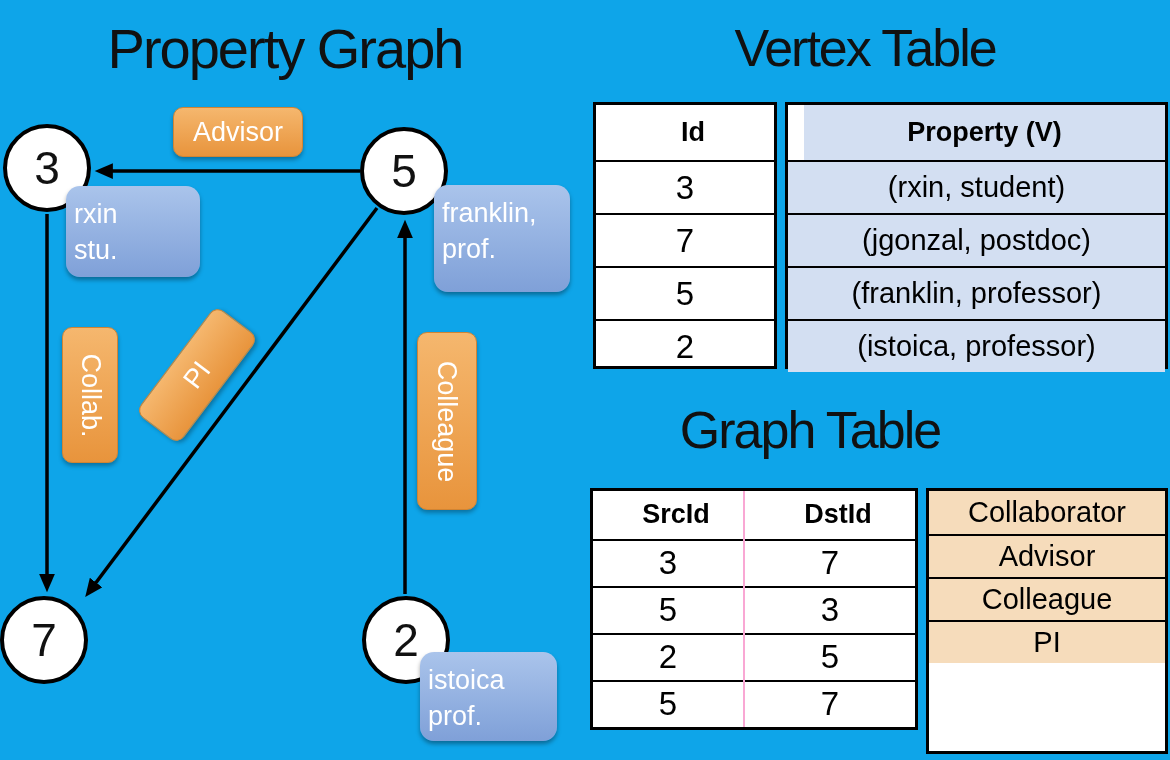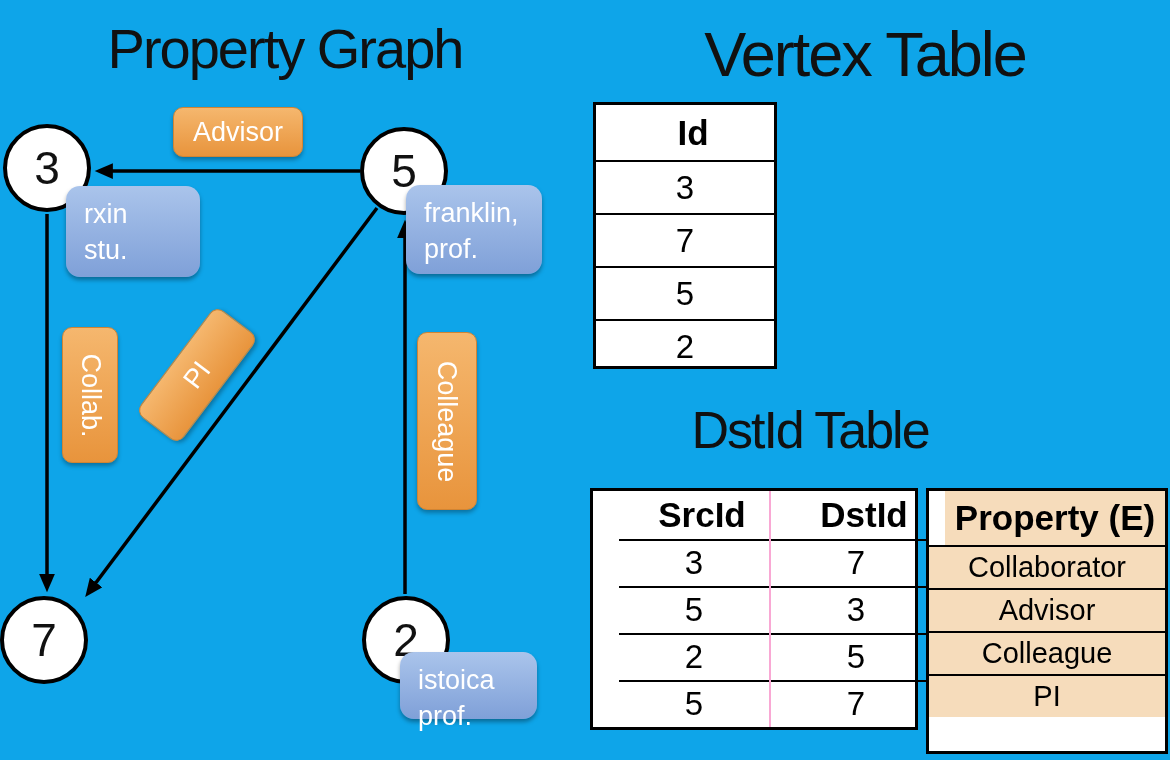--- a/index.html
+++ b/index.html
@@ -8,70 +8,70 @@
     --vcell-bg:#d3dff2; --ecell-bg:#f6dcbb; --ink:#000000;
   }
   *{margin:0;padding:0;box-sizing:border-box;}
   html,body{background:#ffffff;}
   body{font-family:"Liberation Sans","DejaVu Sans",sans-serif;color:var(--ink);}
   #app{position:relative;width:1170px;height:760px;overflow:hidden;background:#0ea5e9;}
 
   
   .big-title{position:absolute;font-weight:400;letter-spacing:-2px;color:#111;white-space:nowrap;}
   #graph-title{left:0;top:16px;width:570px;text-align:center;font-size:56px;}
-  #vertex-title{left:580px;top:18px;width:570px;text-align:center;font-size:63px;}
+  #vertex-title{left:580px;top:18px;width:570px;text-align:center;font-size:52px;}
   #edge-title{left:580px;top:400px;width:460px;text-align:center;font-size:52px;}
 
   
   #edges-svg{position:absolute;left:0;top:0;z-index:1;}
   .node{position:absolute;width:88px;height:88px;border:4px solid #000;border-radius:50%;
         background:#fff;display:flex;align-items:center;justify-content:center;
         font-size:46px;color:#111;z-index:2;}
   #node-3{left:3px;top:124px;}
   #node-5{left:360px;top:127px;}
   #node-7{left:0px;top:596px;}
   #node-2{left:362px;top:596px;}
 
   .vbox{position:absolute;z-index:3;border-radius:14px;color:#fff;
         background:linear-gradient(to bottom,var(--blue-top),var(--blue-bottom));
         box-shadow:0 3px 4px rgba(0,0,0,0.35);
-        font-size:27px;line-height:1.32;padding:11px 6px 0 18px;white-space:pre-line;}
+        font-size:27px;line-height:1.32;padding:11px 6px 0 8px;white-space:pre-line;}
   #box-rxin{left:66px;top:186px;width:134px;height:91px;}
-  #box-franklin{left:406px;top:185px;width:136px;height:89px;}
+  #box-franklin{left:434px;top:185px;width:136px;height:107px;}
   #box-jgonzal{left:62px;top:652px;width:136px;height:89px;}
-  #box-istoica{left:400px;top:652px;width:137px;height:67px;}
+  #box-istoica{left:420px;top:652px;width:137px;height:89px;}
 
   .ebox{position:absolute;z-index:3;border-radius:10px;color:#fff;
         background:linear-gradient(to bottom,var(--orange-top),var(--orange-bottom));
         border:1px solid var(--orange-border);
         box-shadow:0 3px 4px rgba(0,0,0,0.3);
         display:flex;align-items:center;justify-content:center;font-size:27px;}
   #label-advisor{left:173px;top:107px;width:130px;height:50px;}
   #label-collab{left:62px;top:327px;width:56px;height:136px;}
   #label-colleague{left:417px;top:332px;width:60px;height:178px;}
   #label-pi{left:130px;top:348px;width:134px;height:54px;transform:rotate(-53deg);}
   .vert-text{transform:rotate(90deg);white-space:nowrap;}
 
   
   .tcol{position:absolute;border:3px solid #000;background:#fff;}
   .tcell{display:flex;align-items:center;justify-content:center;
          border-top:2px solid #000;font-size:29px;}
   .tcell:first-child{border-top:none;}
-  .tcell.th{font-weight:700;font-size:35px;margin-left:16px;}
+  .tcell.th{font-weight:700;font-size:27px;margin-left:16px;}
   .tcell.num{font-size:33px;}
 
   
   #vt-id{left:593px;top:102px;width:184px;height:267px;}
   #vt-prop{left:785px;top:102px;width:383px;height:267px;}
   #vt-prop .tcell{background:var(--vcell-bg);}
   #vt-id .tcell,#vt-prop .tcell{height:53px;}
   #vt-id .tcell.th,#vt-prop .tcell.th{height:55px;}
 
   
-  #et-ids{left:590px;top:488px;width:328px;height:242px;display:flex;padding-left:26px;}
+  #et-ids{left:590px;top:488px;width:328px;height:242px;display:flex;}
   .subcol{flex:none;display:flex;flex-direction:column;}
   #et-src{width:150px;}
   #et-dst{width:172px;border-left:2px solid #f9a8d4;}
   #et-ids .tcell{height:53px;}
   #et-ids .tcell.th{height:54px;}
   #et-prop{left:926px;top:488px;width:242px;height:266px;}
   #et-prop .tcell{background:var(--ecell-bg);height:43px;}
   #et-prop .tcell.th{height:54px;}
 </style>
 </head>
@@ -129,41 +129,47 @@
   <h2 class="big-title" id="vertex-title">Vertex Table</h2>
 
   <div class="tcol" id="vt-id">
     <div class="tcell th">Id</div>
     <div class="tcell num">3</div>
     <div class="tcell num">7</div>
     <div class="tcell num">5</div>
     <div class="tcell num">2</div>
   </div>
 
+  <div class="tcol" id="vt-prop">
+    <div class="tcell th">Property (V)</div>
+    <div class="tcell">(rxin, student)</div>
+    <div class="tcell">(jgonzal, postdoc)</div>
+    <div class="tcell">(franklin, professor)</div>
+    <div class="tcell">(istoica, professor)</div>
+  </div>
 
-  <h2 class="big-title" id="edge-title">DstId Table</h2>
+  <h2 class="big-title" id="edge-title">Graph Table</h2>
 
   <div class="tcol" id="et-ids">
     <div class="subcol" id="et-src">
       <div class="tcell th">SrcId</div>
       <div class="tcell num">3</div>
       <div class="tcell num">5</div>
       <div class="tcell num">2</div>
       <div class="tcell num">5</div>
     </div>
     <div class="subcol" id="et-dst">
       <div class="tcell th">DstId</div>
       <div class="tcell num">7</div>
       <div class="tcell num">3</div>
       <div class="tcell num">5</div>
       <div class="tcell num">7</div>
     </div>
   </div>
 
   <div class="tcol" id="et-prop">
-    <div class="tcell th">Property (E)</div>
     <div class="tcell">Collaborator</div>
     <div class="tcell">Advisor</div>
     <div class="tcell">Colleague</div>
     <div class="tcell">PI</div>
   </div>
 
 </div>
 
 </body></html>

